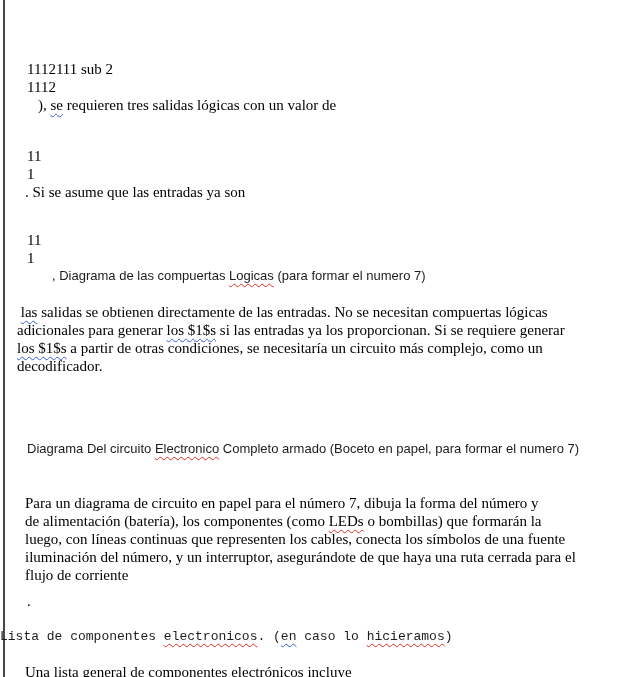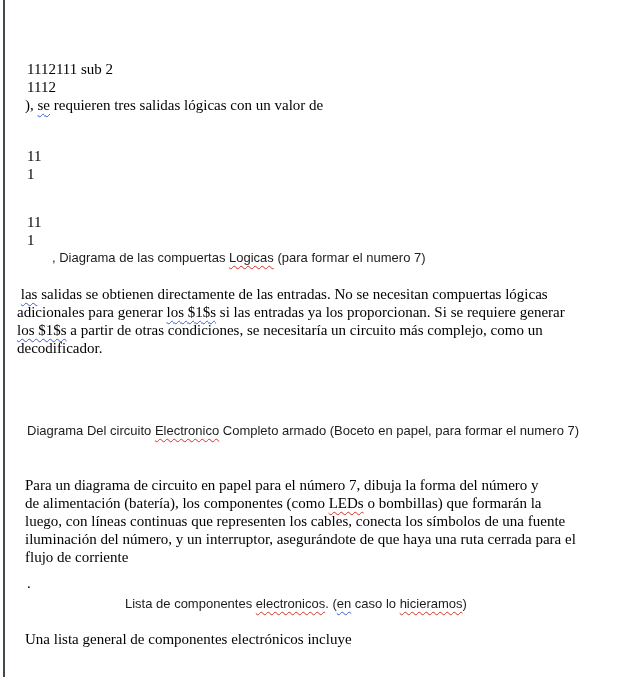--- a/index.html
+++ b/index.html
@@ -59,28 +59,31 @@
 <body style="background: rgb(255, 255, 255);">
 
 <div class="left-border" style="background: rgb(63, 75, 72);"></div>
 <div class="doc">
     <div class="block serif" style="margin-top: 60px; padding-left: 27px;">
       <div class="text-line"><span>1112111 sub 2</span></div>
     </div>
     <div class="block serif" style="padding-left: 27px;">
       <div class="text-line"><span>1112</span></div>
     </div>
-    <div class="block serif" style="padding-left: 25px;">
+    <div class="block serif" style="padding-left: 38px;">
       <div class="text-line"><span>), </span><span class="sq-blue">se</span><span> requieren tres salidas lógicas con un valor de</span></div>
     </div>
     <div class="block serif" style="margin-top: 33px; padding-left: 27px;">
       <div class="text-line"><span>11</span></div>
     </div>
     <div class="block serif" style="padding-left: 27px;">
       <div class="text-line"><span>1</span></div>
+    </div>
+    <div class="block serif" style="padding-left: 25px;">
+      <div class="text-line"><span>. Si se asume que las entradas ya son</span></div>
     </div>
     <div class="block serif" style="margin-top: 30px; padding-left: 27px;">
       <div class="text-line"><span>11</span></div>
     </div>
     <div class="block serif" style="padding-left: 27px;">
       <div class="text-line"><span>1</span></div>
     </div>
     <div class="block sans" style="padding-left: 52px;">
       <div class="text-line"><span>, Diagrama de las compuertas </span><span class="sq-red">Logicas</span><span> (para formar el numero 7)</span></div>
     </div>
@@ -96,19 +99,19 @@
     <div class="block serif" style="margin-top: 36px; padding-left: 25px;">
       <div class="text-line"><span>Para un diagrama de circuito en papel para el número 7, dibuja la forma del número y</span></div>
       <div class="text-line"><span>de alimentación (batería), los componentes (como </span><span class="sq-red">LEDs</span><span> o bombillas) que formarán la</span></div>
       <div class="text-line"><span>luego, con líneas continuas que representen los cables, conecta los símbolos de una fuente</span></div>
       <div class="text-line"><span>iluminación del número, y un interruptor, asegurándote de que haya una ruta cerrada para el</span></div>
       <div class="text-line"><span>flujo de corriente</span></div>
     </div>
     <div class="block serif" style="margin-top: 8px; padding-left: 27px;">
       <div class="text-line"><span>.</span></div>
     </div>
-    <div class="block sans" style="margin-top: 3px; padding-left: 125px;">
+    <div class="block sans" style="margin-top: 18px;  font-family: Liberation Mono, monospace;">
       <div class="text-line"><span>Lista de componentes </span><span class="sq-red">electronicos</span><span>. (</span><span class="sq-blue">en</span><span> caso lo </span><span class="sq-red">hicieramos</span><span>)</span></div>
     </div>
     <div class="block serif" style="margin-top: 17px; padding-left: 25px;">
       <div class="text-line"><span>Una lista general de componentes electrónicos incluye</span></div>
     </div>
   </div>
 
 </body></html>

